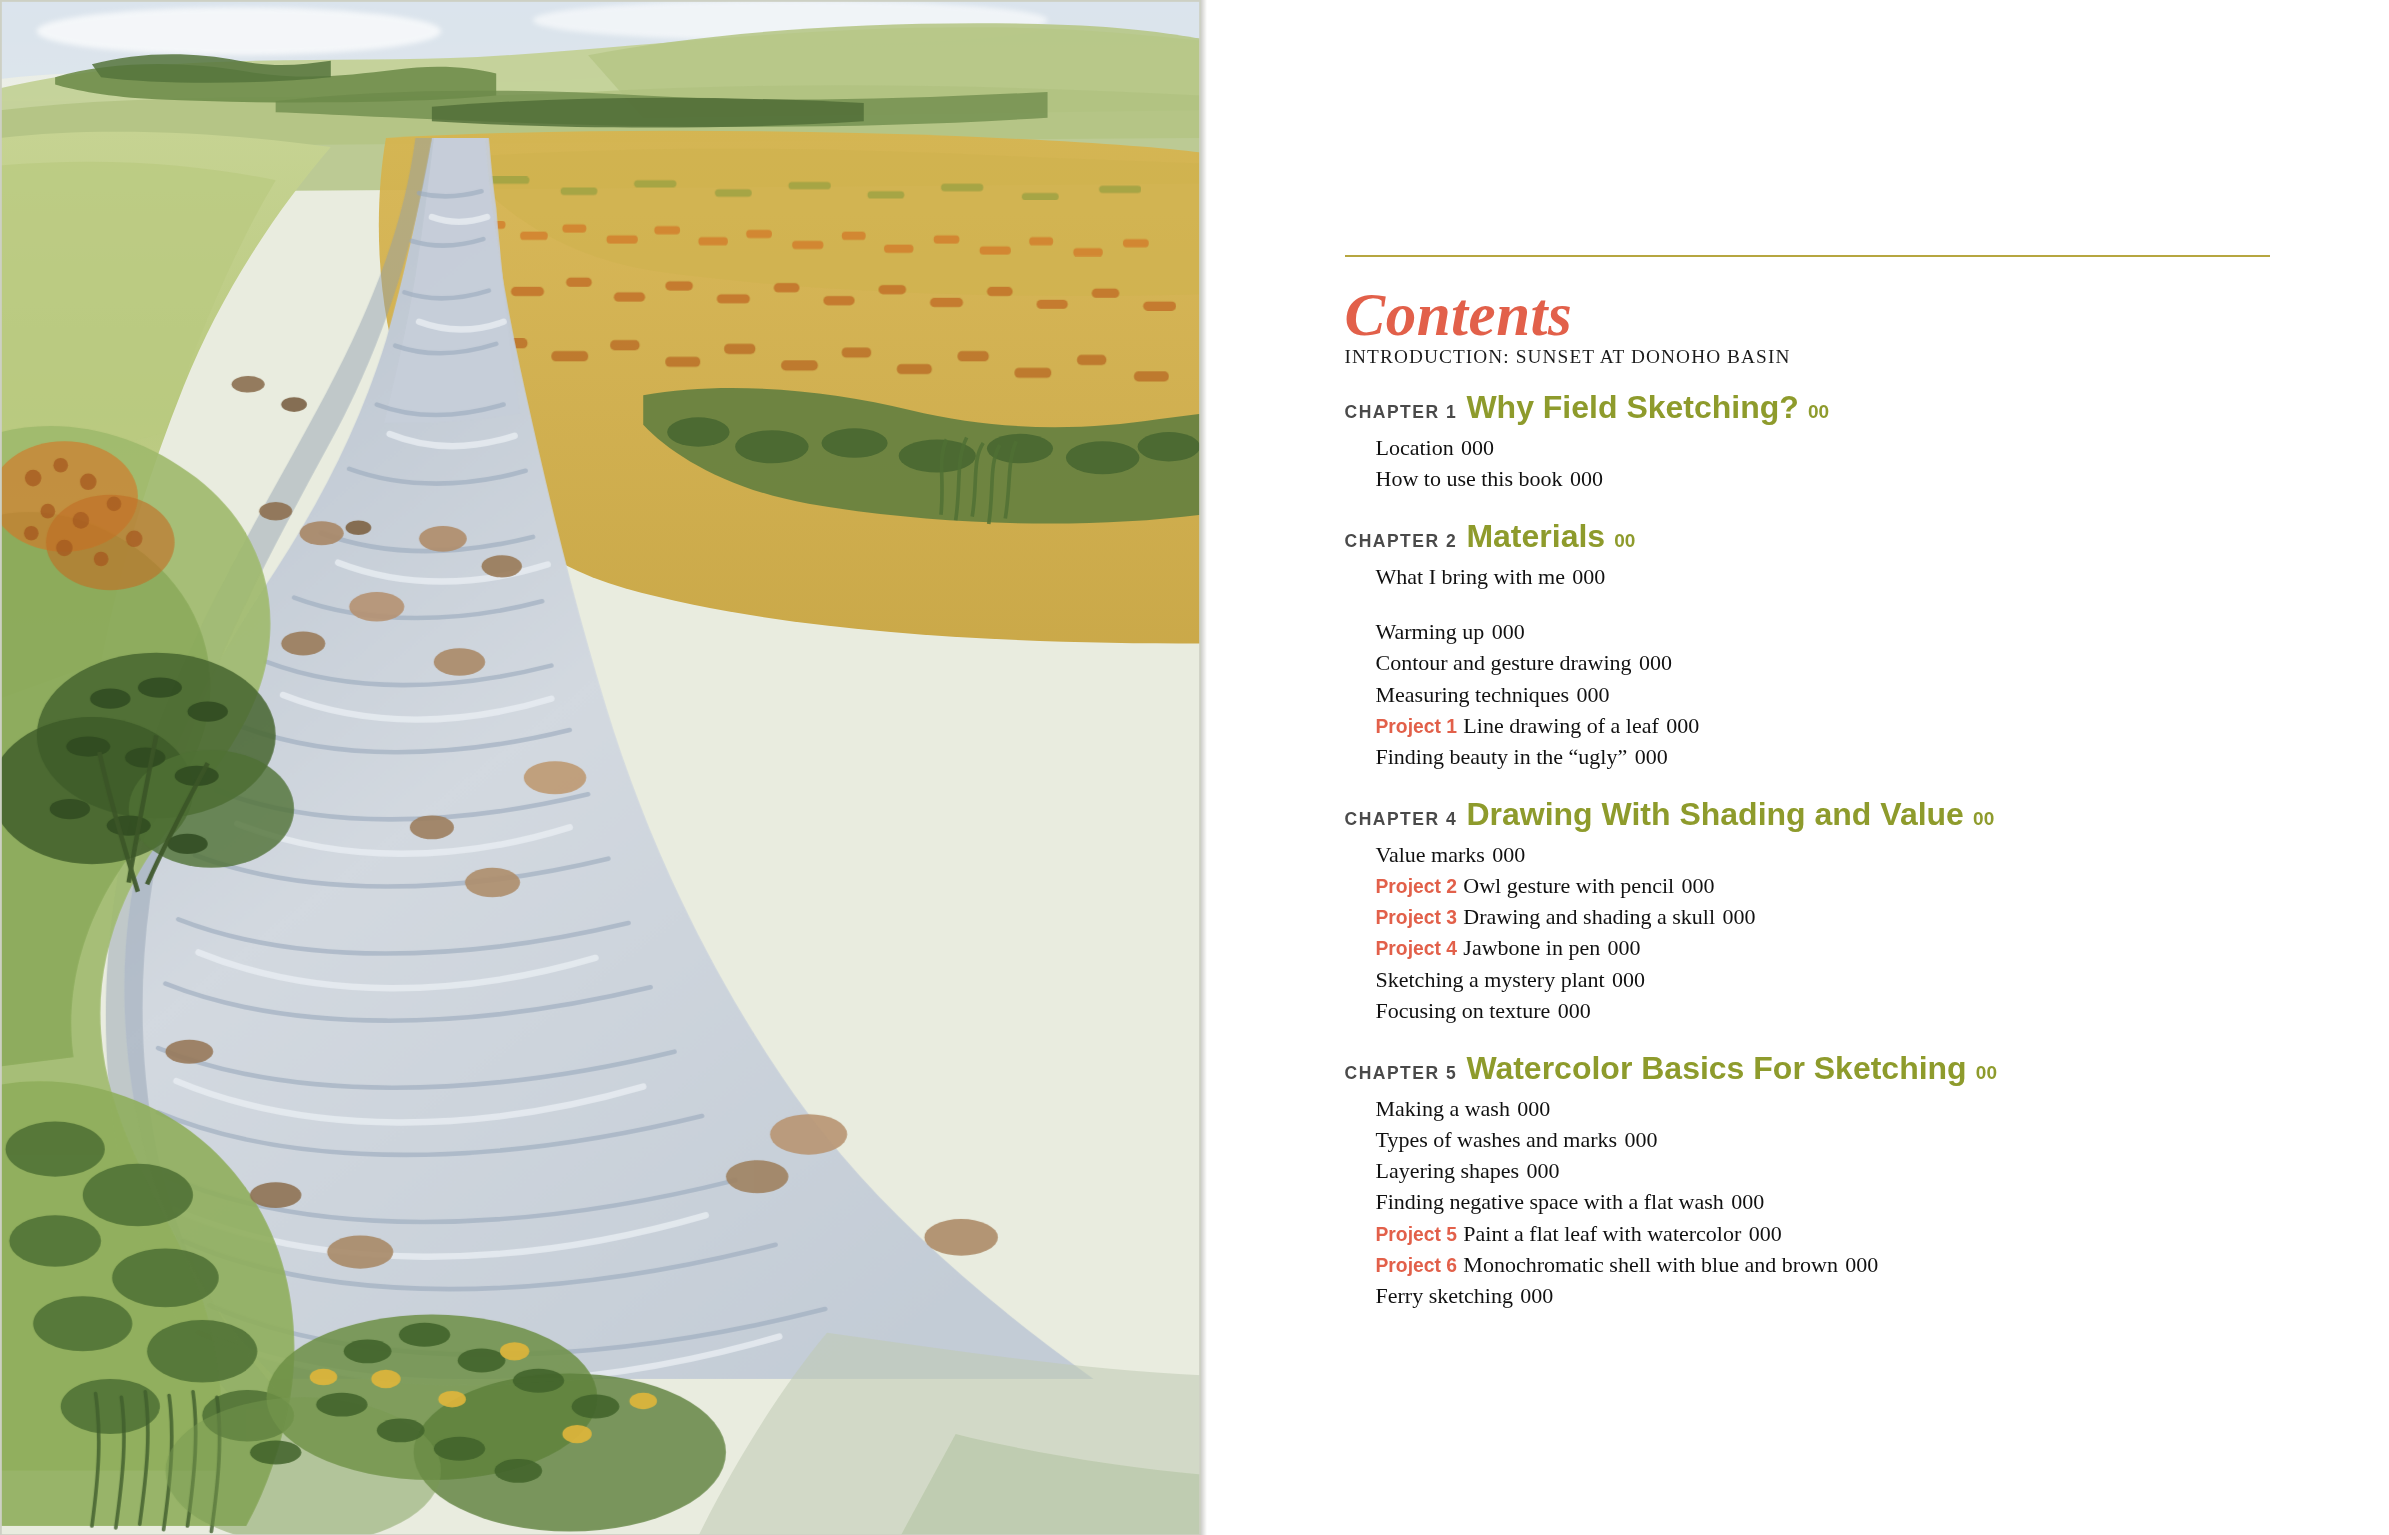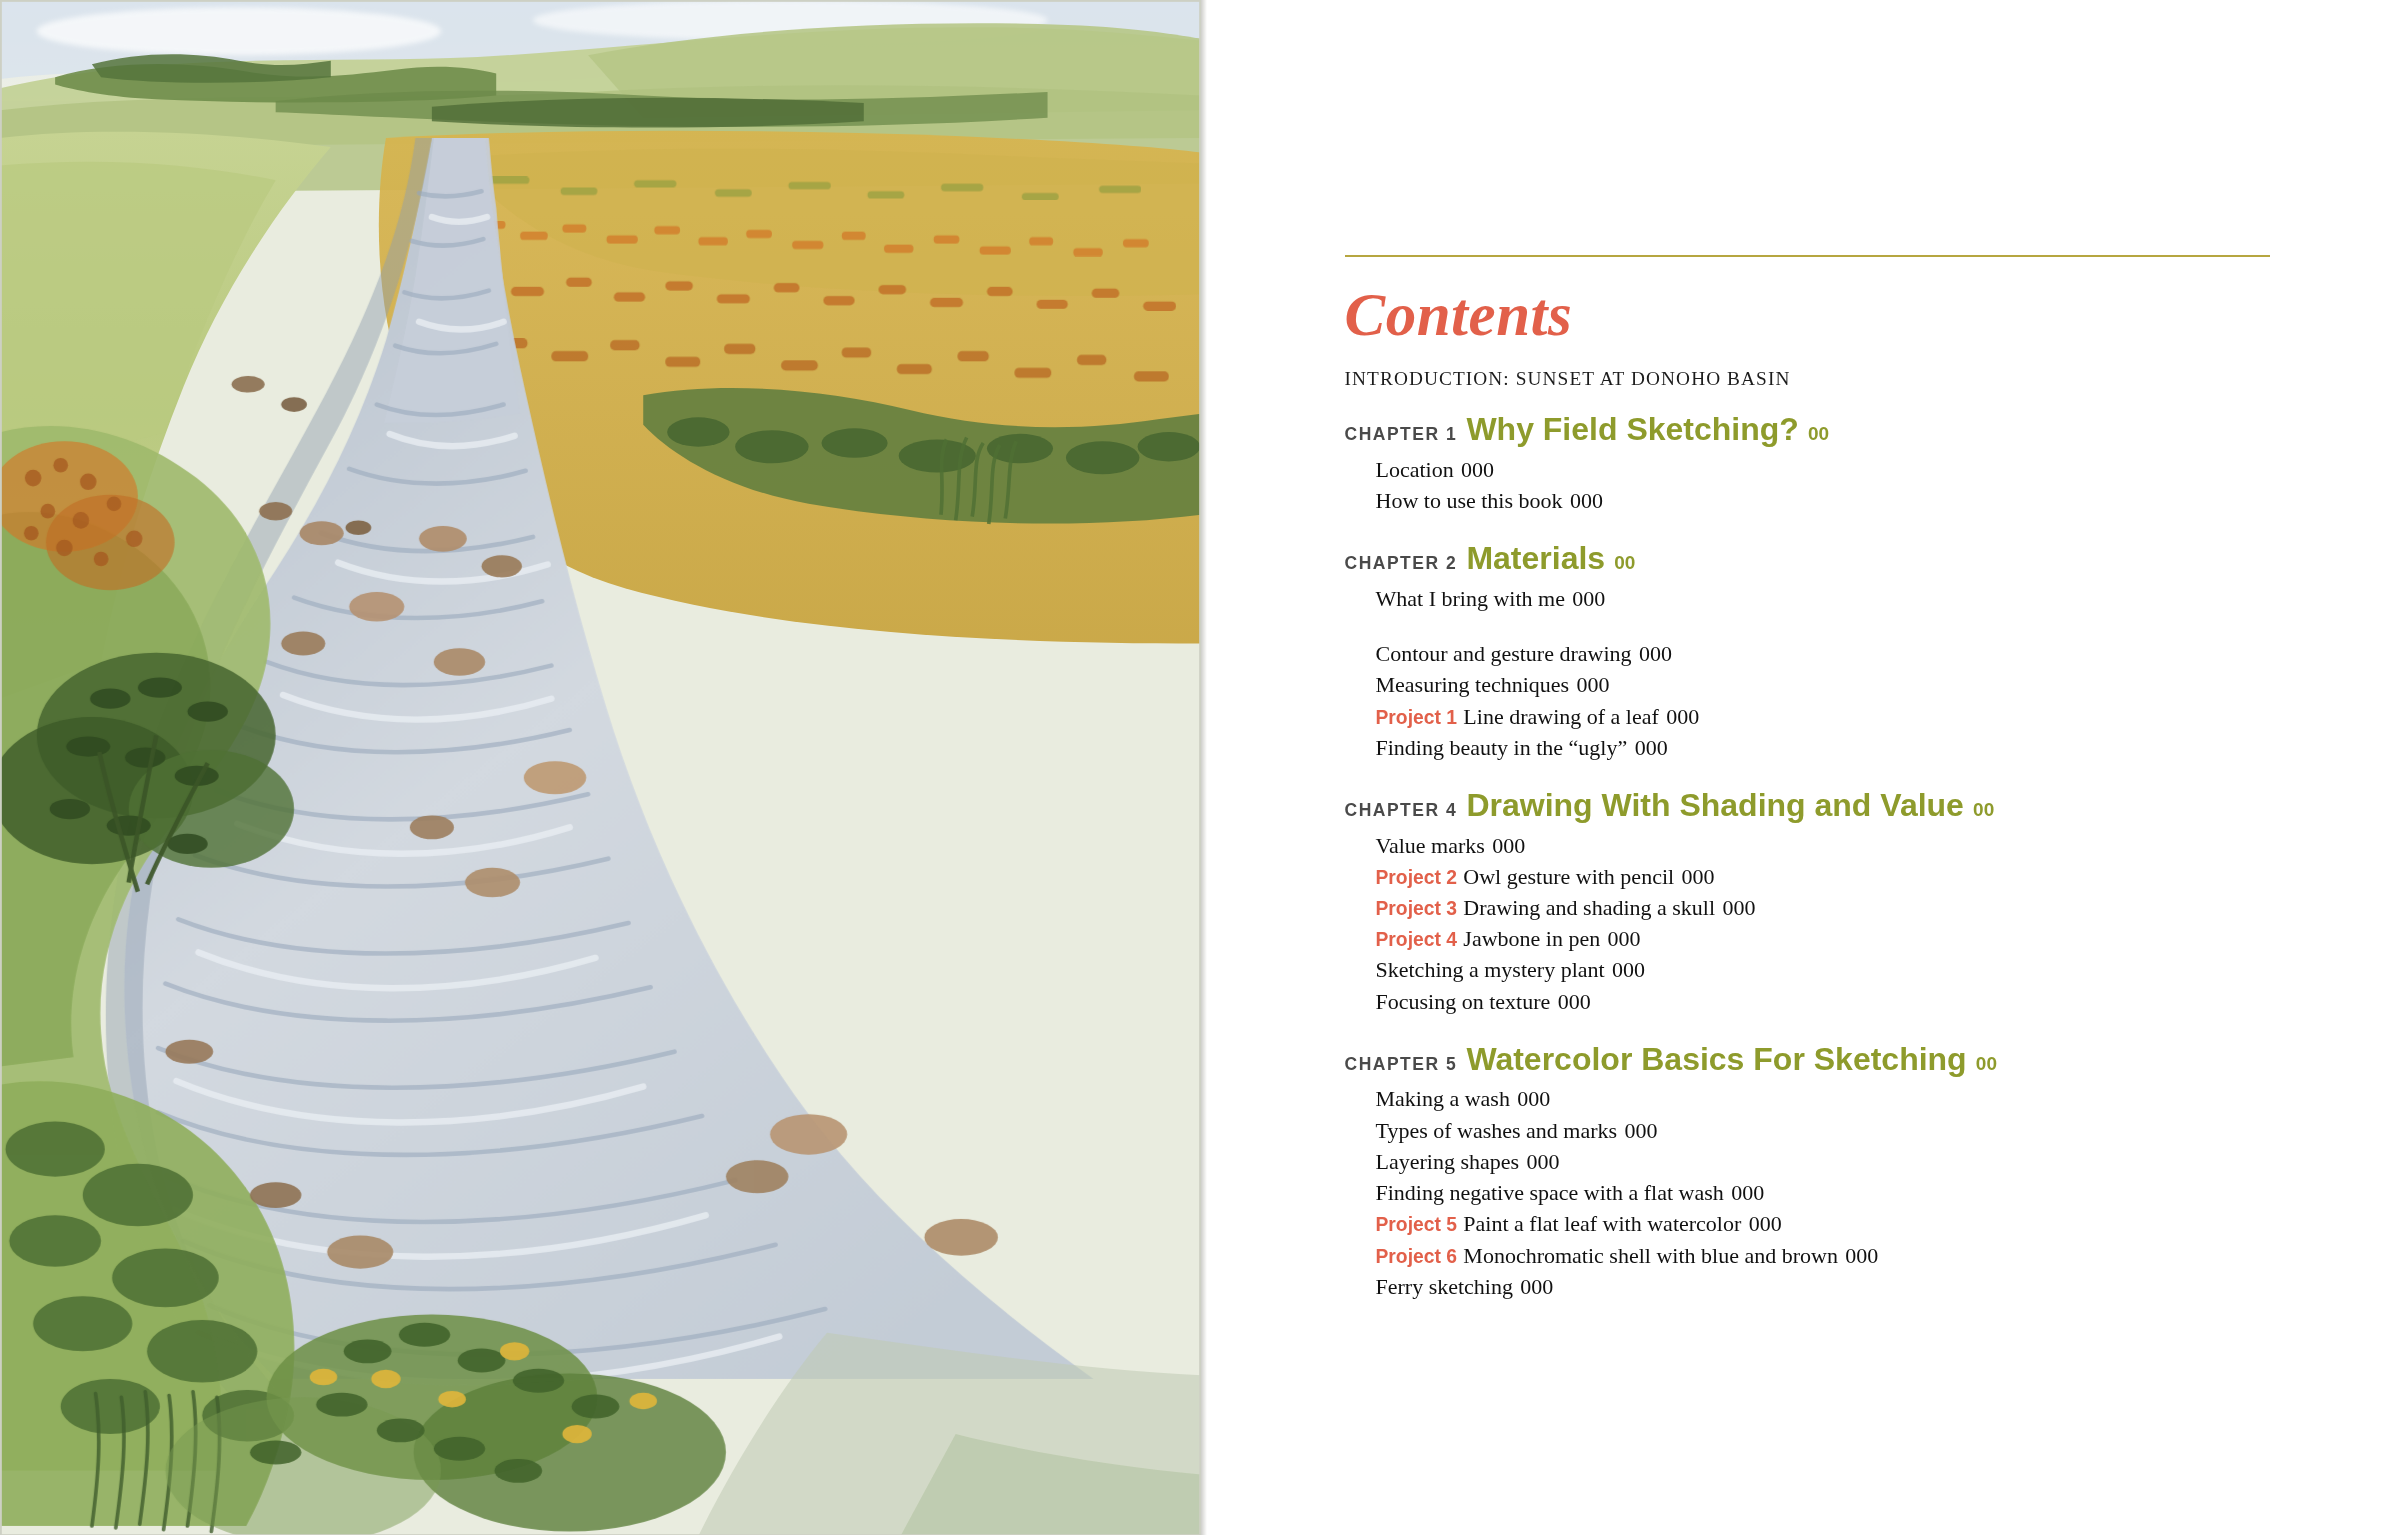--- a/index.html
+++ b/index.html
@@ -54,21 +54,21 @@
     width: 925px;
     margin-bottom: 27.6px;
   }
   .contents-title {
     font-family: "Liberation Serif", serif;
     font-style: italic;
     font-weight: bold;
     color: #e2604a;
     font-size: 61px;
     line-height: 1.0;
-    margin: 0 0 23px 0;
+    margin: 0 0 1px 0;
     letter-spacing: 0.5px;
   }
   .intro-line {
     font-family: "Liberation Serif", serif;
     font-size: 19.3px;
     letter-spacing: 1.1px;
     color: #1c1c1c;
     margin-bottom: 21px;
     text-transform: uppercase;
   }
@@ -450,20 +450,23 @@
         <div class="chapter-head">
           <span class="chapter-label">CHAPTER 2</span><span class="chapter-title">Materials</span><span class="chapter-page">00</span>
         </div>
         <div class="entry">
           <span>What I bring with me</span><span class="pg">000</span>
         </div>
       </div>
 
       <div class="chapter-block">
         <div class="entry">
+          <span>Warming up</span><span class="pg">000</span>
+        </div>
+        <div class="entry">
           <span>Contour and gesture drawing</span><span class="pg">000</span>
         </div>
         <div class="entry">
           <span>Measuring techniques</span><span class="pg">000</span>
         </div>
         <div class="entry">
           <span class="proj">Project 1</span><span>Line drawing of a leaf</span><span class="pg">000</span>
         </div>
         <div class="entry">
           <span>Finding beauty in the “ugly”</span><span class="pg">000</span>

